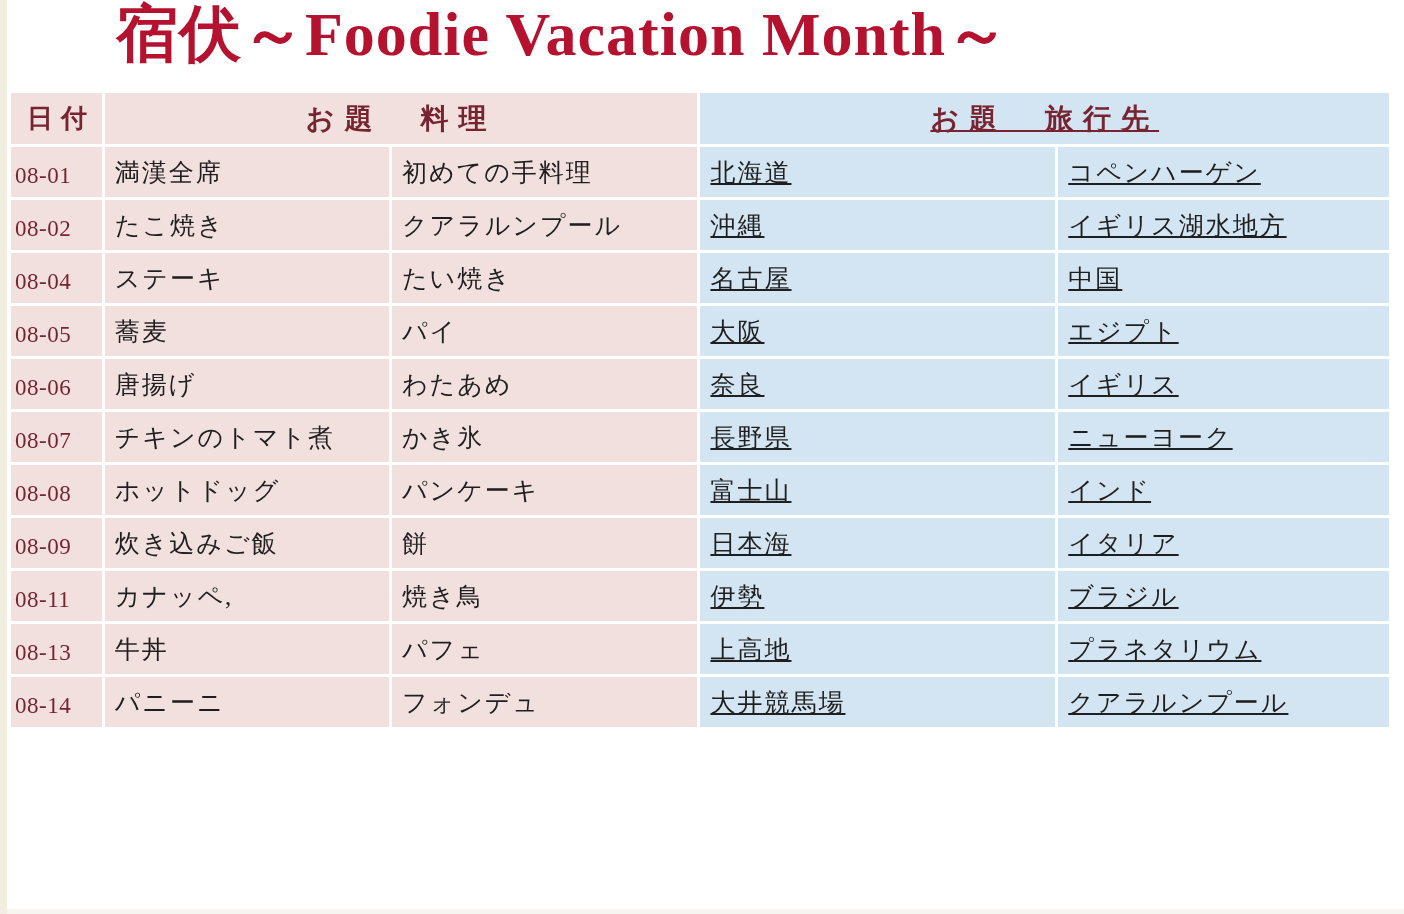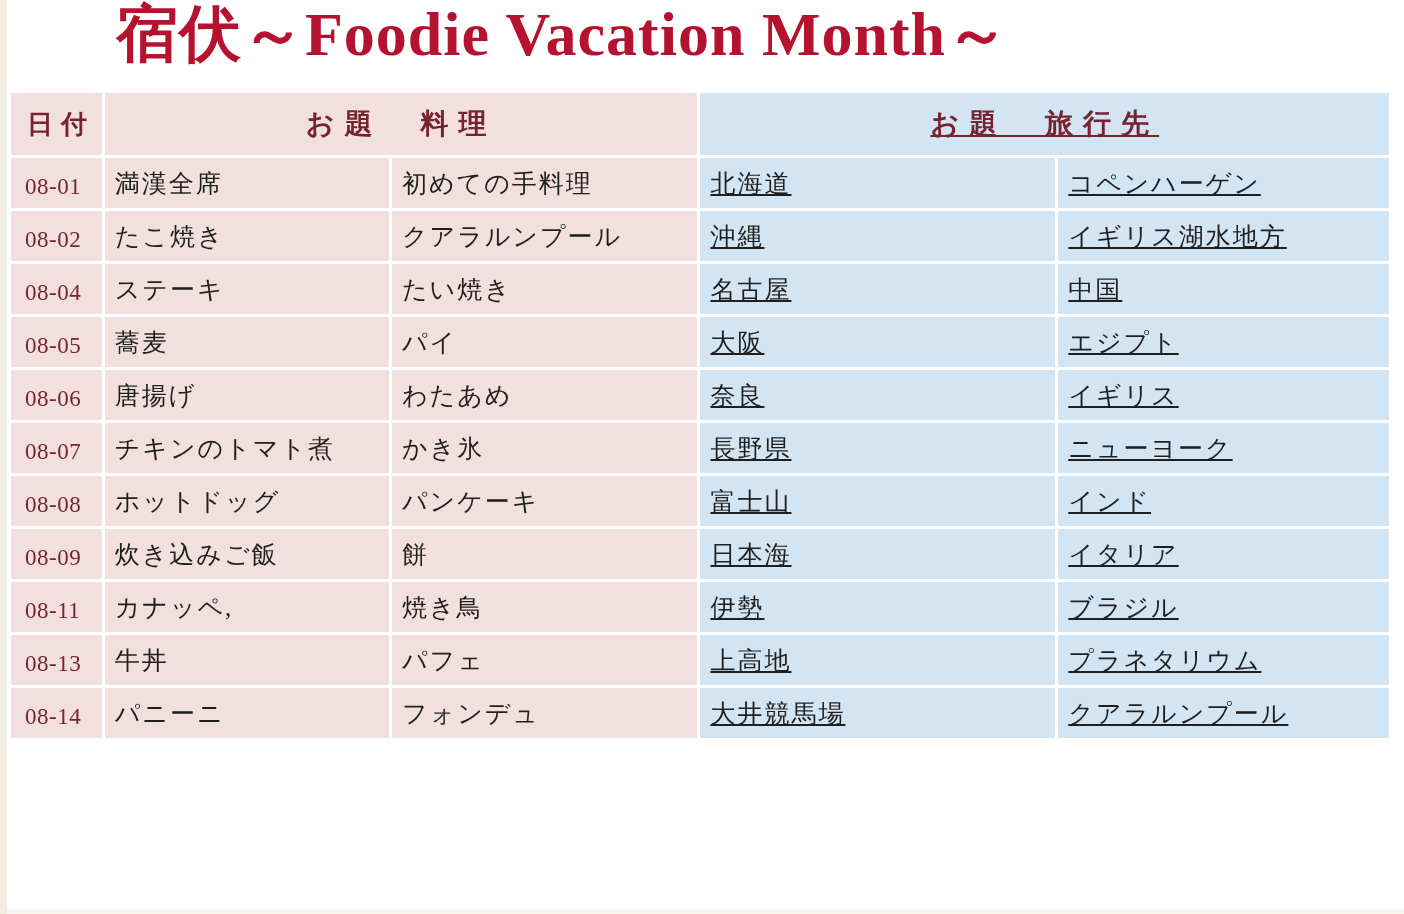--- a/index.html
+++ b/index.html
@@ -53,21 +53,21 @@
   col.c-date  { width: 90px;  }
   col.c-food1 { width: 282px; }
   col.c-food2 { width: 303px; }
   col.c-dest1 { width: 352px; }
   col.c-dest2 { width: 328px; }
 
   .pink { background: var(--pink-cell, #f2e0de); }
   .blue { background: var(--blue-cell, #d3e4f2); text-decoration: underline; }
 
   th.h {
-    height: 62px;
+    height: 51px;
     font-size: 28px;
     font-weight: bold;
     color: var(--header-text, #772430);
     letter-spacing: 10px;
     text-align: center;
     vertical-align: middle;
     padding: 0;
     white-space: nowrap;
     overflow: hidden;
   }
@@ -81,21 +81,21 @@
     height: 50px;
     vertical-align: middle;
     padding: 0 4px 0 10px;
     white-space: nowrap;
     overflow: hidden;
   }
   td.date {
     font-size: 23px;
     color: var(--date-text, #772430);
     letter-spacing: 0.5px;
-    padding-left: 14px;
+    padding-left: 4px;
   }
   td.date span { position: relative; top: 4px; }
   td.body {
     font-size: 25px;
     color: var(--body-text, #1f1f1f);
     letter-spacing: 2px;
     margin-top: 7px;
   }
 </style>
 </head>

